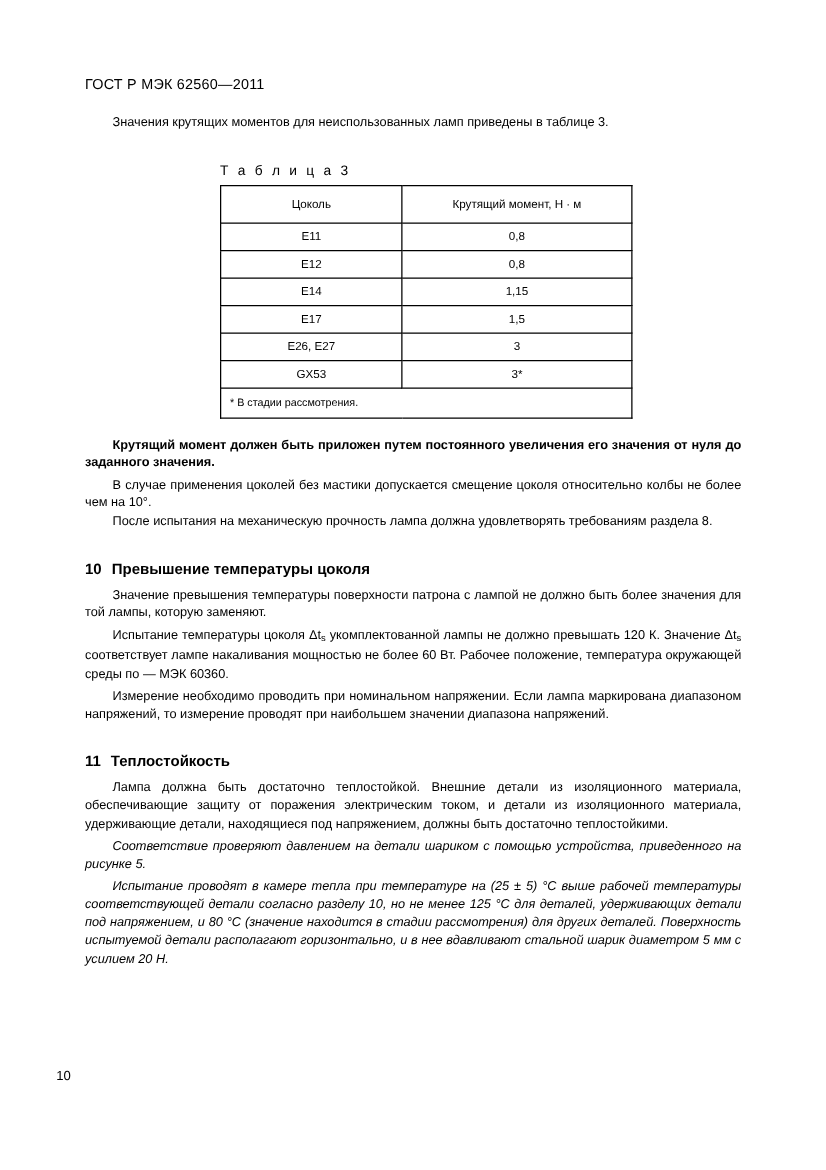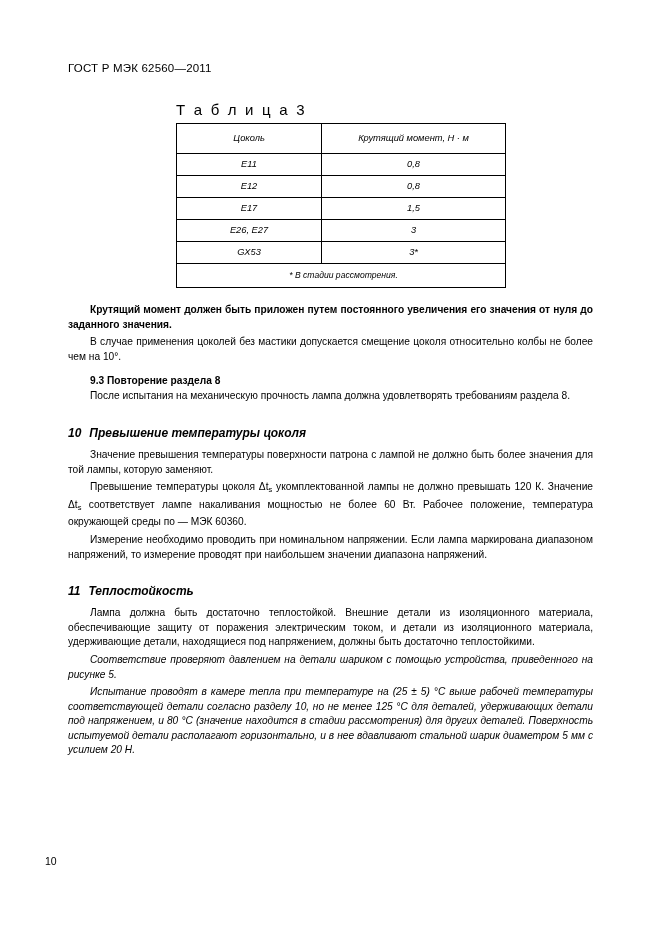--- a/index.html
+++ b/index.html
@@ -43,44 +43,43 @@
     line-height: 14.6px;
     text-align: justify;
   }
   .indent {
     text-indent: 22px;
   }
   .spaced {
     margin-top: 3px;
   }
   .tbl-caption {
-    margin-top: 9px;
+    margin-top: 24px;
     margin-bottom: 5px;
-    font-size: 15px;
+    font-size: 11px;
     letter-spacing: 2.2px;
     padding-left: 108px;
   }
   table.torque {
     border-collapse: collapse;
     margin: 0 auto 0 108px;
     width: 330px;
     font-size: 9.3px;
-    font-style: italic;
   }
   table.torque td {
     border: 1px solid #000000;
     text-align: center;
     padding: 4px 2px 5px 2px;
     height: 12px;
   }
   table.torque td.head {
     padding: 8px 2px 9px 2px;
   }
   table.torque td.note {
-    text-align: center;
+    text-align: left;
     padding-left: 7px;
     font-size: 8.6px;
     padding-top: 5px;
     padding-bottom: 6px;
   }
   .col1 { width: 145px; }
   .col2 { width: 185px; }
   .after-table {
     margin-top: 15px;
     font-weight: bold;
@@ -88,21 +87,20 @@
   h3.sub {
     font-size: 10.2px;
     font-weight: bold;
     margin: 11px 0 3px 0;
     text-indent: 22px;
   }
   h2.sec {
     font-size: 12px;
     font-weight: bold;
     margin: 22px 0 8px 0;
-    font-style: italic;
   }
   h2.sec .num {
     margin-right: 8px;
   }
   .ital {
     font-style: italic;
   }
   .pagenum {
     position: absolute;
     left: 45px;
@@ -116,36 +114,41 @@
 </style>
 </head>
 <body>
 
 <div class="page">
 
   <div class="header">ГОСТ Р МЭК 62560—2011</div>
 
   <div class="content">
 
+    <p class="indent">Значения крутящих моментов для неиспользованных ламп приведены в таблице 3.</p>
 
     <div class="tbl-caption">Т а б л и ц а   3</div>
 
     <table class="torque">
       <tbody>
           <tr>
         <td class="head col1">Цоколь</td>
         <td class="head col2">Крутящий момент, Н · м</td>
       </tr>
       <tr>
         <td>E11</td>
         <td>0,8</td>
       </tr>
       <tr>
         <td>E12</td>
         <td>0,8</td>
+      </tr>
+      <tr>
+        <td>E14</td>
+        <td>1,15</td>
       </tr>
       <tr>
         <td>E17</td>
         <td>1,5</td>
       </tr>
       <tr>
         <td>E26, E27</td>
         <td>3</td>
       </tr>
       <tr>
@@ -155,28 +158,27 @@
       <tr>
         <td class="note" colspan="2">* В стадии рассмотрения.</td>
       </tr>
     </tbody>
       </table>
 
     <p class="indent after-table">Крутящий момент должен быть приложен путем постоянного увеличения его значения от нуля до заданного значения.</p>
     <p class="indent spaced">В случае применения цоколей без мастики допускается смещение цоколя относительно колбы не более чем на 10°.</p>
 
 
-    <h3 class="sub">9.3  Повторение раздела 8</h3>
     <p class="indent">После испытания на механическую прочность лампа должна удовлетворять требованиям раздела 8.</p>
 
     <h2 class="sec">
       <span class="num">10</span><span>Превышение температуры цоколя</span>
     </h2>
     <p class="indent">Значение превышения температуры поверхности патрона с лампой не должно быть более значения для той лампы, которую заменяют.</p>
-    <p class="indent spaced"><span>Превышение температуры цоколя Δt</span><sub class="delta">s</sub><span> укомплектованной лампы не должно превышать 120 К. Значение Δt</span><sub class="delta">s</sub><span> соответствует лампе накаливания мощностью не более 60 Вт. Рабочее положение, температура окружающей среды по — МЭК 60360.</span></p>
+    <p class="indent spaced"><span>Испытание температуры цоколя Δt</span><sub class="delta">s</sub><span> укомплектованной лампы не должно превышать 120 К. Значение Δt</span><sub class="delta">s</sub><span> соответствует лампе накаливания мощностью не более 60 Вт. Рабочее положение, температура окружающей среды по — МЭК 60360.</span></p>
     <p class="indent spaced">Измерение необходимо проводить при номинальном напряжении. Если лампа маркирована диапазоном напряжений, то измерение проводят при наибольшем значении диапазона напряжений.</p>
 
     <h2 class="sec">
       <span class="num">11</span><span>Теплостойкость</span>
     </h2>
     <p class="indent">Лампа должна быть достаточно теплостойкой. Внешние детали из изоляционного материала, обеспечивающие защиту от поражения электрическим током, и детали из изоляционного материала, удерживающие детали, находящиеся под напряжением, должны быть достаточно теплостойкими.</p>
     <p class="indent spaced ital">Соответствие проверяют давлением на детали шариком с помощью устройства, приведенного на рисунке 5.</p>
     <p class="indent spaced ital">Испытание проводят в камере тепла при температуре на (25 ± 5) °С выше рабочей температуры соответствующей детали согласно разделу 10, но не менее 125 °С для деталей, удерживающих детали под напряжением, и 80 °С (значение находится в стадии рассмотрения) для других деталей. Поверхность испытуемой детали располагают горизонтально, и в нее вдавливают стальной шарик диаметром 5 мм с усилием 20 Н.</p>
 
   </div>

